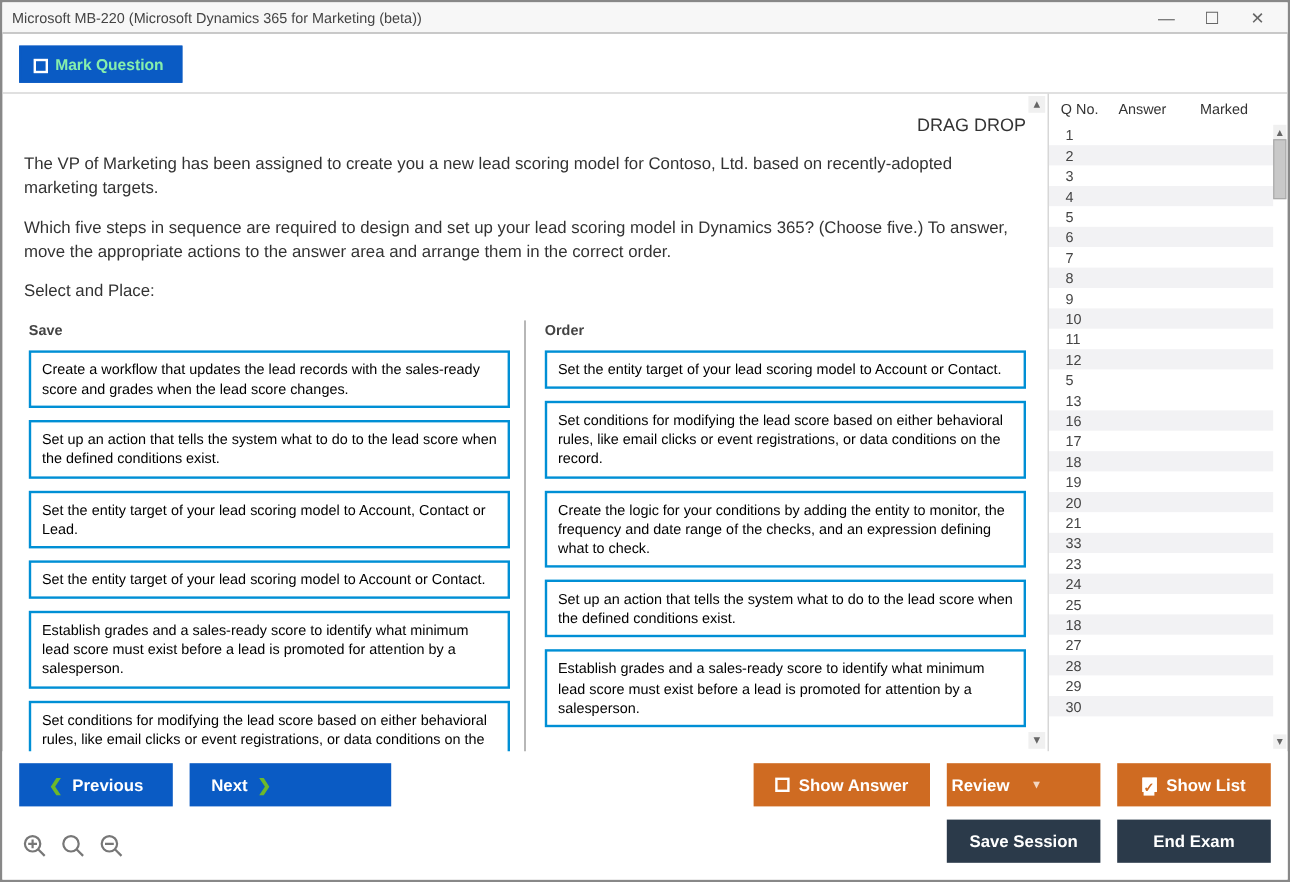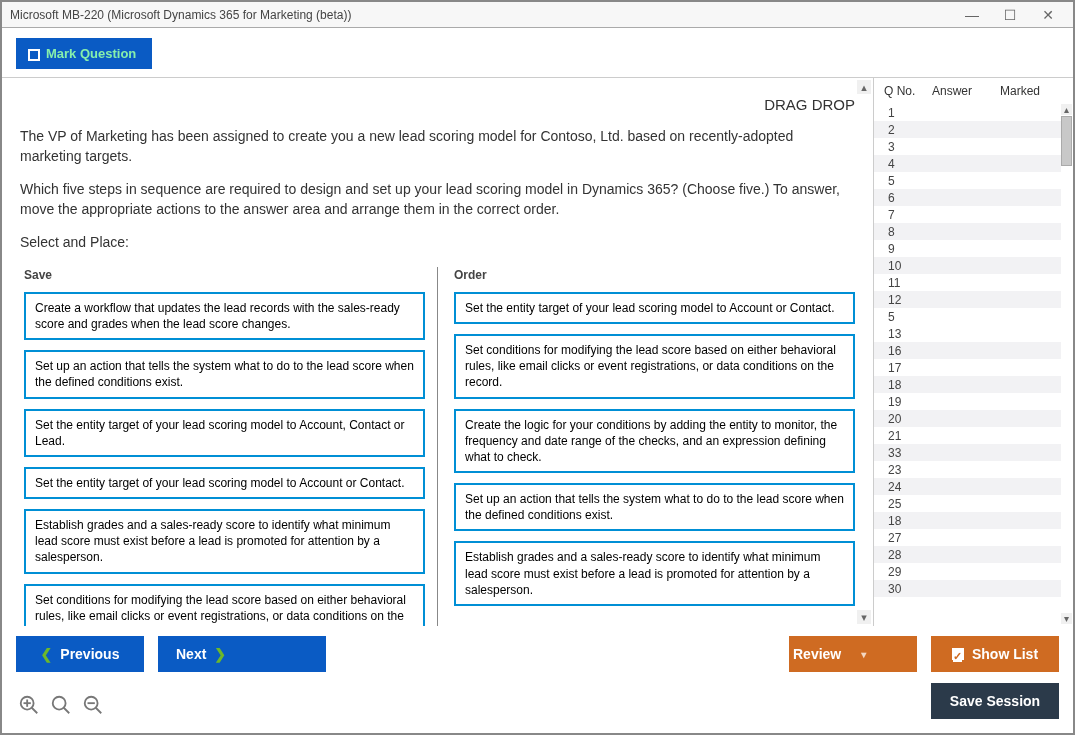--- a/index.html
+++ b/index.html
@@ -306,20 +306,24 @@
     <div class="footer-row">
       <button class="btn blue">
         <span class="chev green">❮</span>
         <span>Previous</span>
       </button>
       <button class="btn blue" style="min-width:168px; justify-content:flex-start; padding-right:14px;">
         <span>Next</span>
         <span class="chev green">❯</span>
       </button>
       <span class="gap"></span>
+      <button class="btn orange">
+        <span class="cb2"></span>
+        <span>Show Answer</span>
+      </button>
       <button class="btn orange" style="justify-content:flex-start; padding-left:4px;">
         <span>Review</span>
         <span class="review-caret">▾</span>
       </button>
       <button class="btn orange">
         <span class="cb2 checked"></span>
         <span>Show List</span>
       </button>
     </div>
     <div class="footer-row" style="margin-top:10px;">
@@ -343,16 +347,19 @@
               <circle cx="10" cy="10" r="7"></circle>
               <line x1="15" y1="15" x2="21" y2="21"></line>
               <line x1="6" y1="10" x2="14" y2="10"></line>
             </svg>
         </span>
       </div>
       <span class="gap"></span>
       <button class="btn dark">
         <span>Save Session</span>
       </button>
+      <button class="btn dark">
+        <span>End Exam</span>
+      </button>
     </div>
   </div>
 
 </div>
 
 </body></html>

